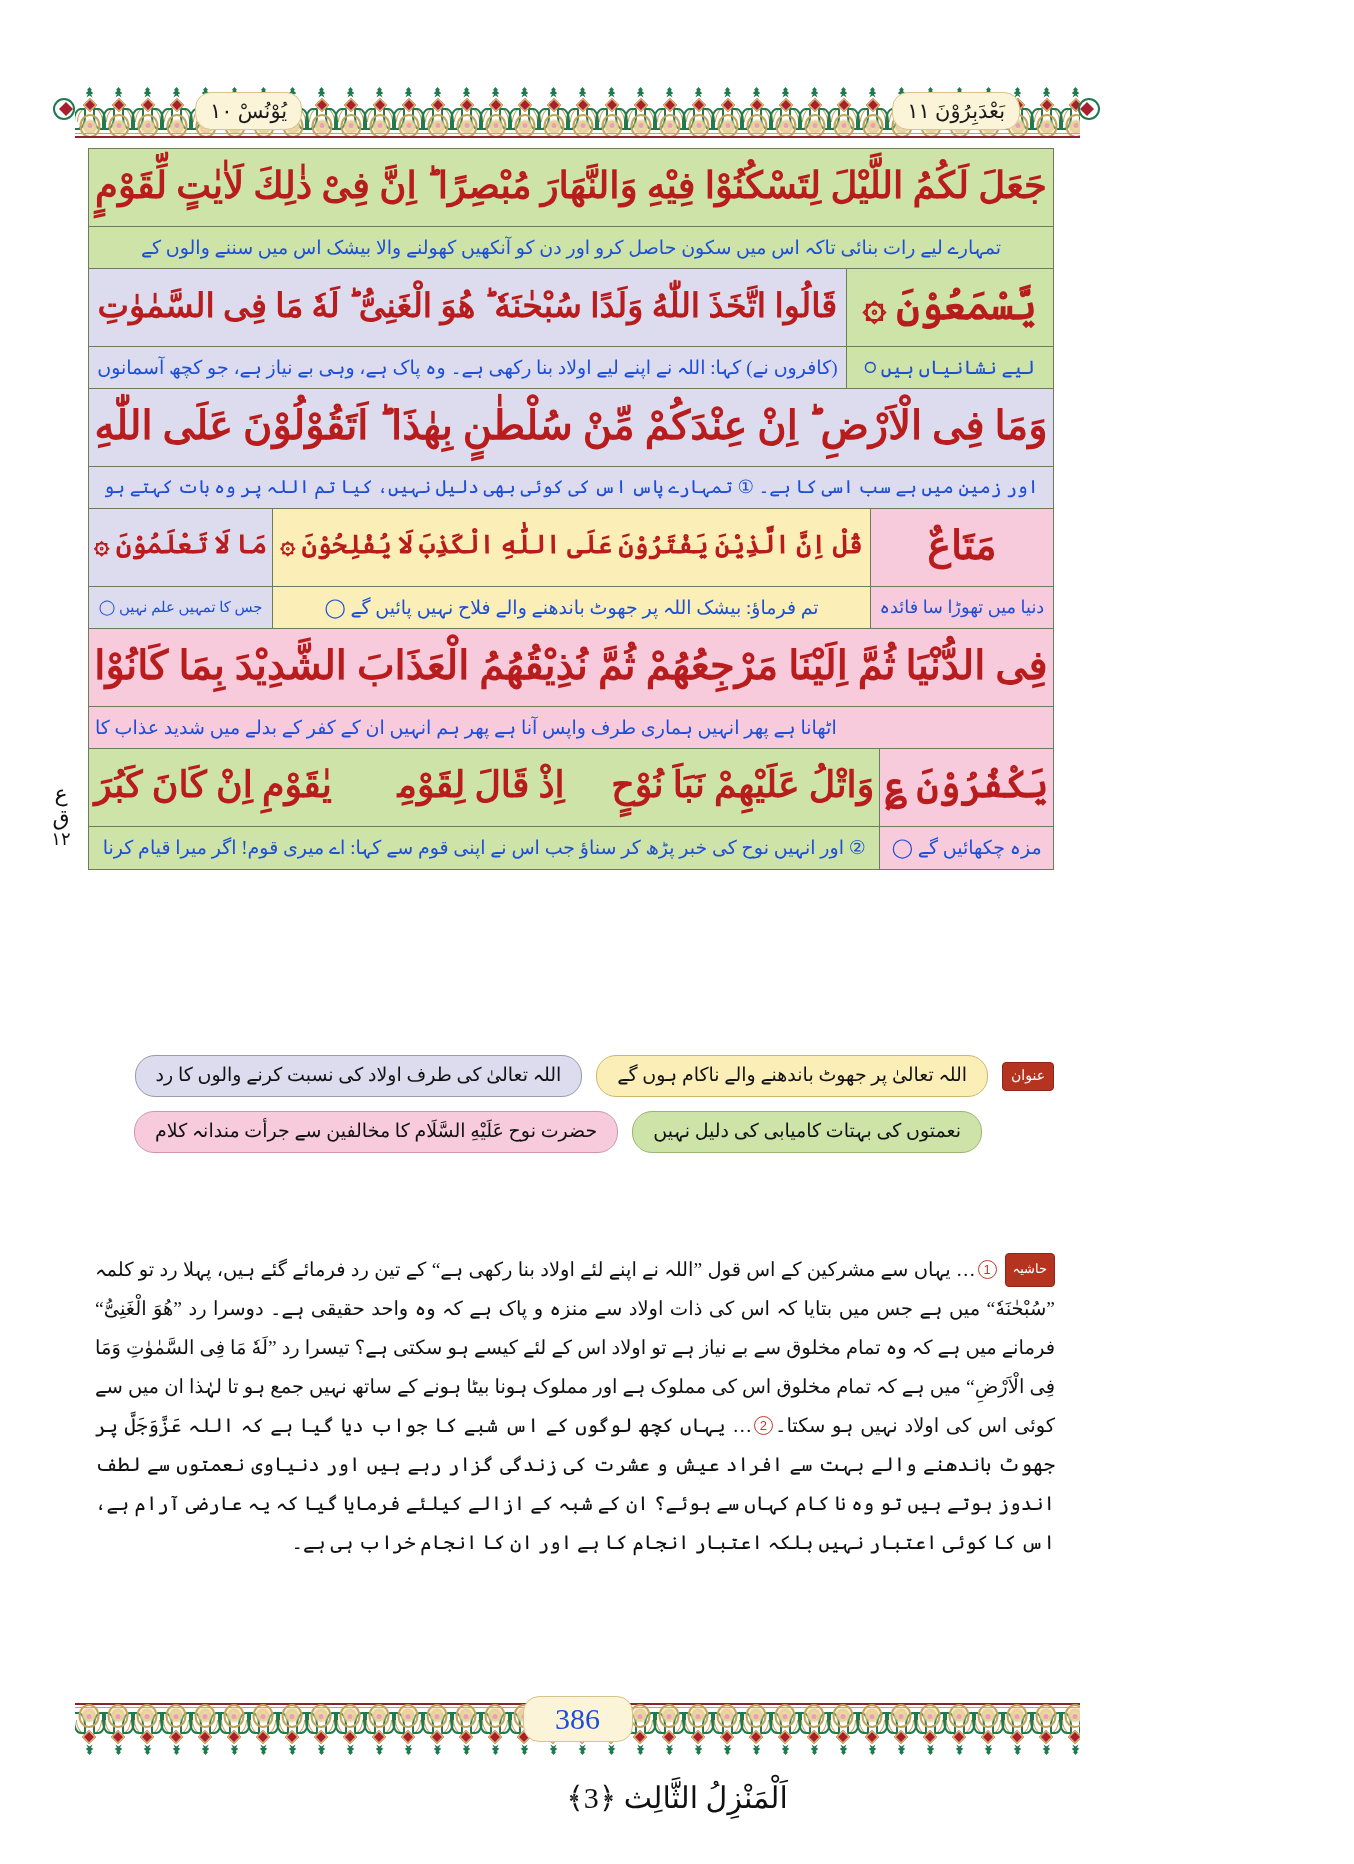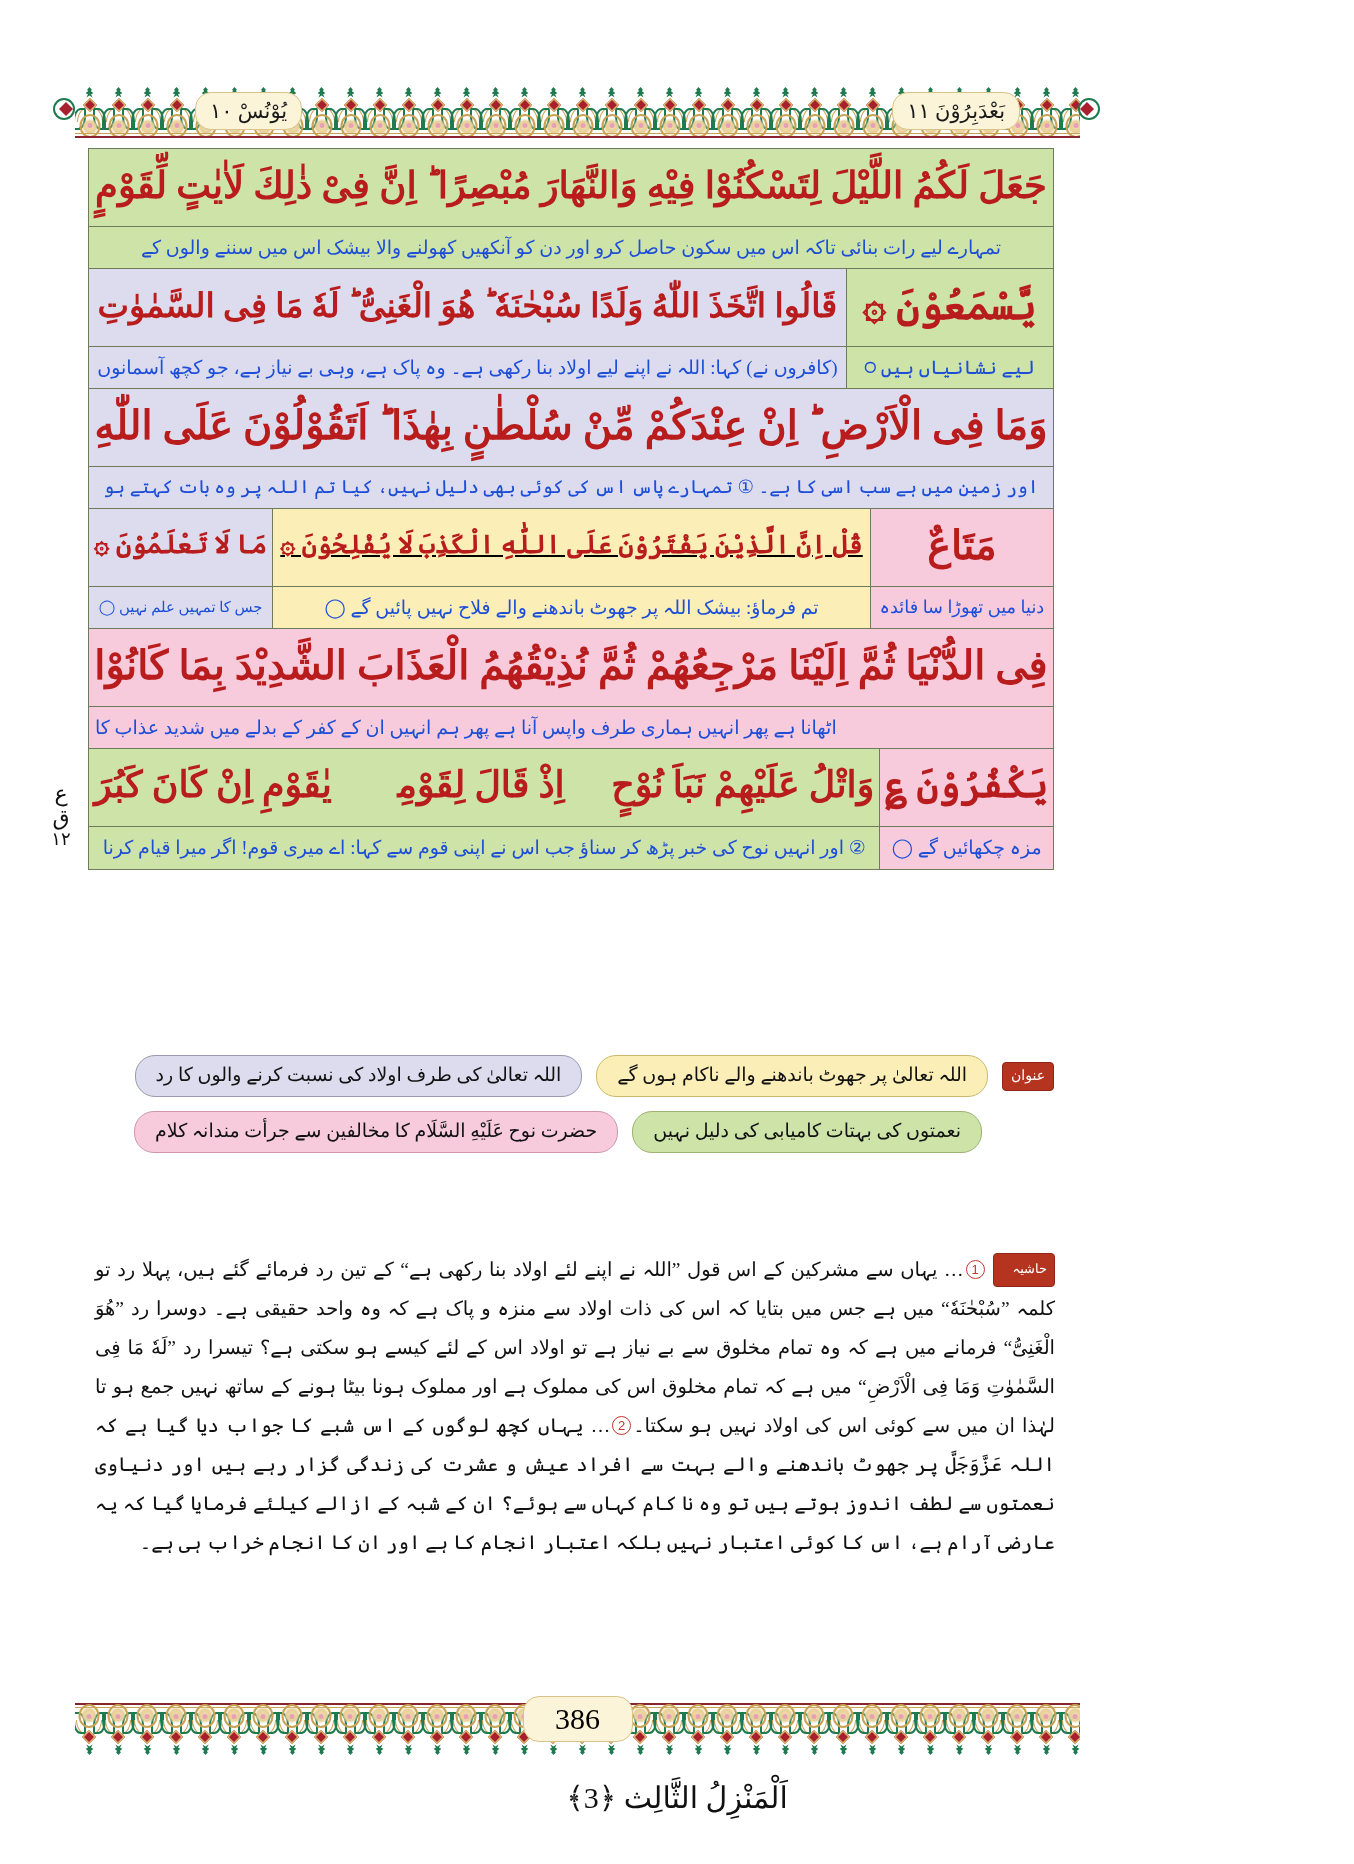--- a/index.html
+++ b/index.html
@@ -180,21 +180,21 @@
   
   .footnote{
     position:absolute; left:95px; top:1250px; width:960px;
     direction:rtl; text-align:justify;
     font-family:"Liberation Serif", serif;
     font-size:19.5px; line-height:2.0; color:#111;
   }
   .footnote .hashia-badge{
     display:inline-block; background:#b5341f; color:#fff;
     border:1px solid #8d2616; border-radius:4px;
-    font-size:13px; padding:2px 7px 4px 19px; vertical-align:3px;
+    font-size:13px; padding:2px 7px 4px 7px; vertical-align:3px;
     margin-left:6px;
   }
   .refnum{
     display:inline-block; width:19px; height:19px; line-height:17px;
     border:1.4px solid #c0392b; border-radius:50%;
     color:#c0392b; font-size:13px; text-align:center;
     font-family:"Liberation Sans", sans-serif;
     vertical-align:2px; margin:0 2px;
   }
 
@@ -207,21 +207,21 @@
     position:absolute; left:0; top:1px; width:100%; height:2px; background:#8a2330;
   }
   .footer-rule2{
     position:absolute; left:0; top:5px; width:100%; height:1px; background:#c9a254;
   }
   .pagenum{
     position:absolute; left:50%; top:-6px; transform:translateX(-50%);
     width:110px; height:46px; background:#fcf4d9;
     border:1.5px solid #d8c48a; border-radius:16px;
     display:flex; align-items:center; justify-content:center;
-    font-family:"Liberation Serif", serif; font-size:30px; color:#000000;
+    font-family:"Liberation Serif", serif; font-size:30px; color:#1d4ed8;
     z-index:5;
   }
   .manzil{
     position:absolute; left:0; top:1780px; width:1354px;
     text-align:center; direction:rtl;
     font-family:"Liberation Serif", serif; font-size:30px; color:#111;
   }
 </style>
 </head>
 <body>
@@ -532,21 +532,21 @@
     </div>
     <div class="urdu-row">
       <div class="cell bg-lav" style="flex: 0 0 100%;">
         <div class="ur-txt" style="font-size: 18.4px;">اور زمین میں ہے سب اسی کا ہے۔ ① تمہارے پاس اس کی کوئی بھی دلیل نہیں، کیا تم اللہ پر وہ بات کہتے ہو</div>
       </div>
     </div>
     <div class="arabic-row">
       <div class="cell bg-pink" style="flex: 0 0 19%; border-left: 1.5px solid rgb(110, 122, 92);">
         <div class="ar-txt">مَتَاعٌ</div>
       </div>
-      <div class="cell bg-yel" style="flex: 0 0 62%; border-left: 1.5px solid rgb(110, 122, 92); text-decoration: underline;">
+      <div class="cell bg-yel" style="flex: 0 0 62%; border-left: 1.5px solid rgb(110, 122, 92);">
         <div class="ar-txt" style="font-size: 25.6px;">قُلْ اِنَّ الَّذِيْنَ يَفْتَرُوْنَ عَلَى اللّٰهِ الْكَذِبَ لَا يُفْلِحُوْنَ ۞</div>
       </div>
       <div class="cell bg-lav" style="flex: 0 0 19%;">
         <div class="ar-txt" style="font-size: 26.2px;">مَا لَا تَعْلَمُوْنَ ۞</div>
       </div>
     </div>
     <div class="urdu-row">
       <div class="cell bg-pink" style="flex: 0 0 19%; border-left: 1.5px solid rgb(110, 122, 92);">
         <div class="ur-txt" style="font-size: 17.8px;">دنیا میں تھوڑا سا فائدہ</div>
       </div>

